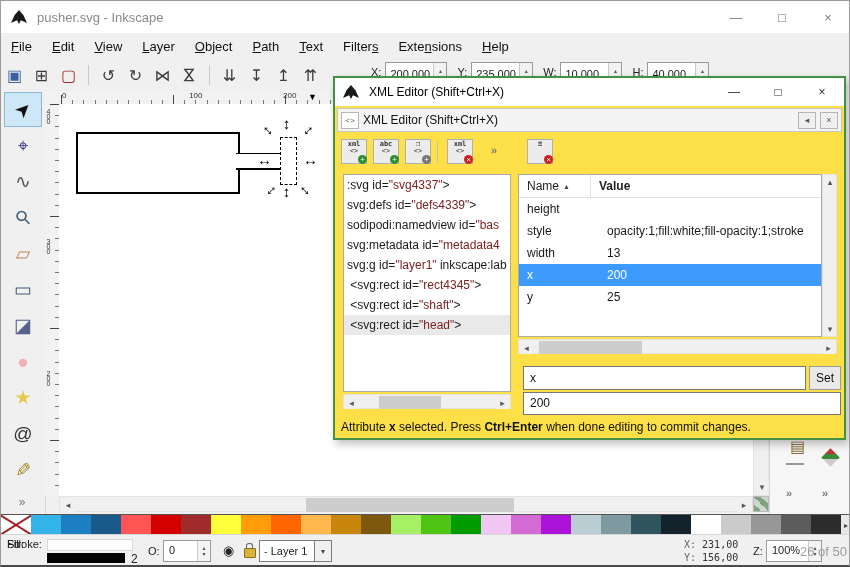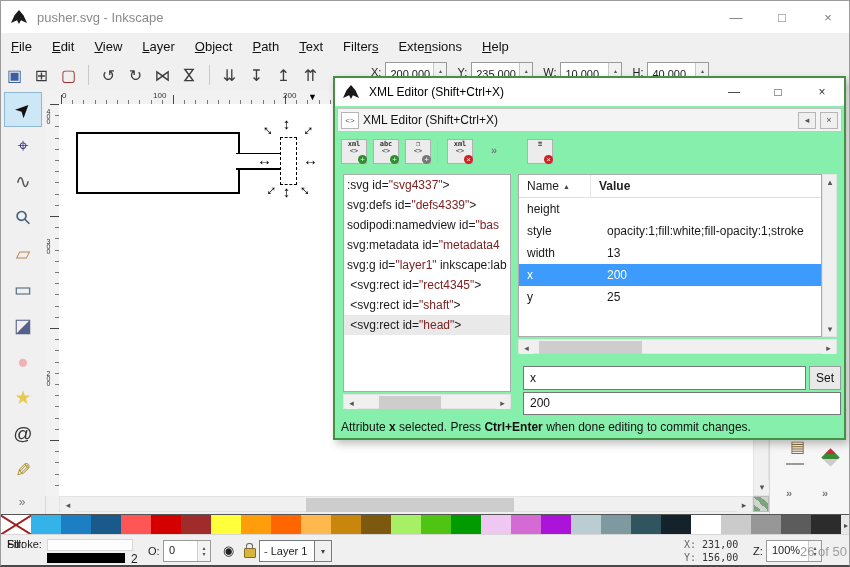--- a/index.html
+++ b/index.html
@@ -102,21 +102,21 @@
   .layer-box .pre{margin:0 3px 0 4px;color:#444;}
   .layer-dd{position:absolute;left:313px;top:5px;width:18px;height:22px;background:#f0f0f0;border:1px solid #7a7a7a;
             box-sizing:border-box;display:flex;align-items:center;justify-content:center;font-size:8px;color:#444;}
   .status-msg{position:absolute;left:340px;top:9px;width:338px;overflow:hidden;white-space:nowrap;font-size:12px;color:#1a1a1a;}
   .coords{position:absolute;left:683px;top:3px;font-family:"DejaVu Sans Mono",monospace;font-size:10px;line-height:13px;color:#333;}
   .coords .lab{color:#666;}
   .z-label{position:absolute;left:752px;top:10px;}
   .z-spin{position:absolute;left:765px;top:5px;width:56px;height:22px;}
   .overlay-count{position:absolute;right:4px;top:9px;font-size:13px;color:#8f8f8f;opacity:.85;z-index:6;}
   
-  .dialog{left:332px;top:75px;width:513px;height:364px;background:#86efac;border:2px solid #449044;
+  .dialog{left:332px;top:75px;width:513px;height:364px;background:#fde047;border:2px solid #449044;
           box-sizing:border-box;z-index:20;box-shadow:3px 4px 8px rgba(0,0,0,.25);}
   .dlg-title{position:absolute;left:0;top:0;width:509px;height:28px;background:#fff;display:flex;align-items:center;}
   .dlg-title .app-icon{margin-left:8px;}
   .dlg-title .t{margin-left:10px;font-size:12px;color:#000;}
   .dlg-controls{margin-left:auto;display:flex;}
   .dlg-btn{width:44px;height:26px;display:flex;align-items:center;justify-content:center;color:#333;font-size:12px;}
   .dockhdr{position:absolute;left:2px;top:30px;width:505px;height:24px;background:#f4f4f4;border:1px solid #c5c5c5;
            box-sizing:border-box;display:flex;align-items:center;}
   .dockhdr .xico{margin:0 4px 0 3px;width:16px;height:15px;border:1px solid #b5b5b5;background:#fff;font-size:8px;
                  color:#555;display:flex;align-items:center;justify-content:center;}
@@ -269,21 +269,21 @@
         <span class="g" style="color: rgb(168, 137, 44); transform: rotate(90deg);">✎</span>
       </div>
       <div class="tool-overflow">»</div>
     </div>
 
   <div class="abs hruler" id="hruler">
     <div class="minor"></div>
     <div class="major"></div>
     <span class="marker" id="hmarker" style="left: 263px;">▼</span>
   <span class="rlabel" style="left: 17px;">0</span>
-      <span class="rlabel" style="left: 108px;">100</span>
+      <span class="rlabel" style="left: 144px;">100</span>
       <span class="rlabel" style="left: 238px;">200</span>
     </div>
   <div class="abs vruler" id="vruler">
     <div class="minor"></div>
     <div class="major"></div>
   <span class="rlabel" style="top: 4px;">400</span>
       <span class="rlabel" style="top: 134px;">300</span>
       <span class="rlabel" style="top: 266px;">200</span>
     </div>
 

